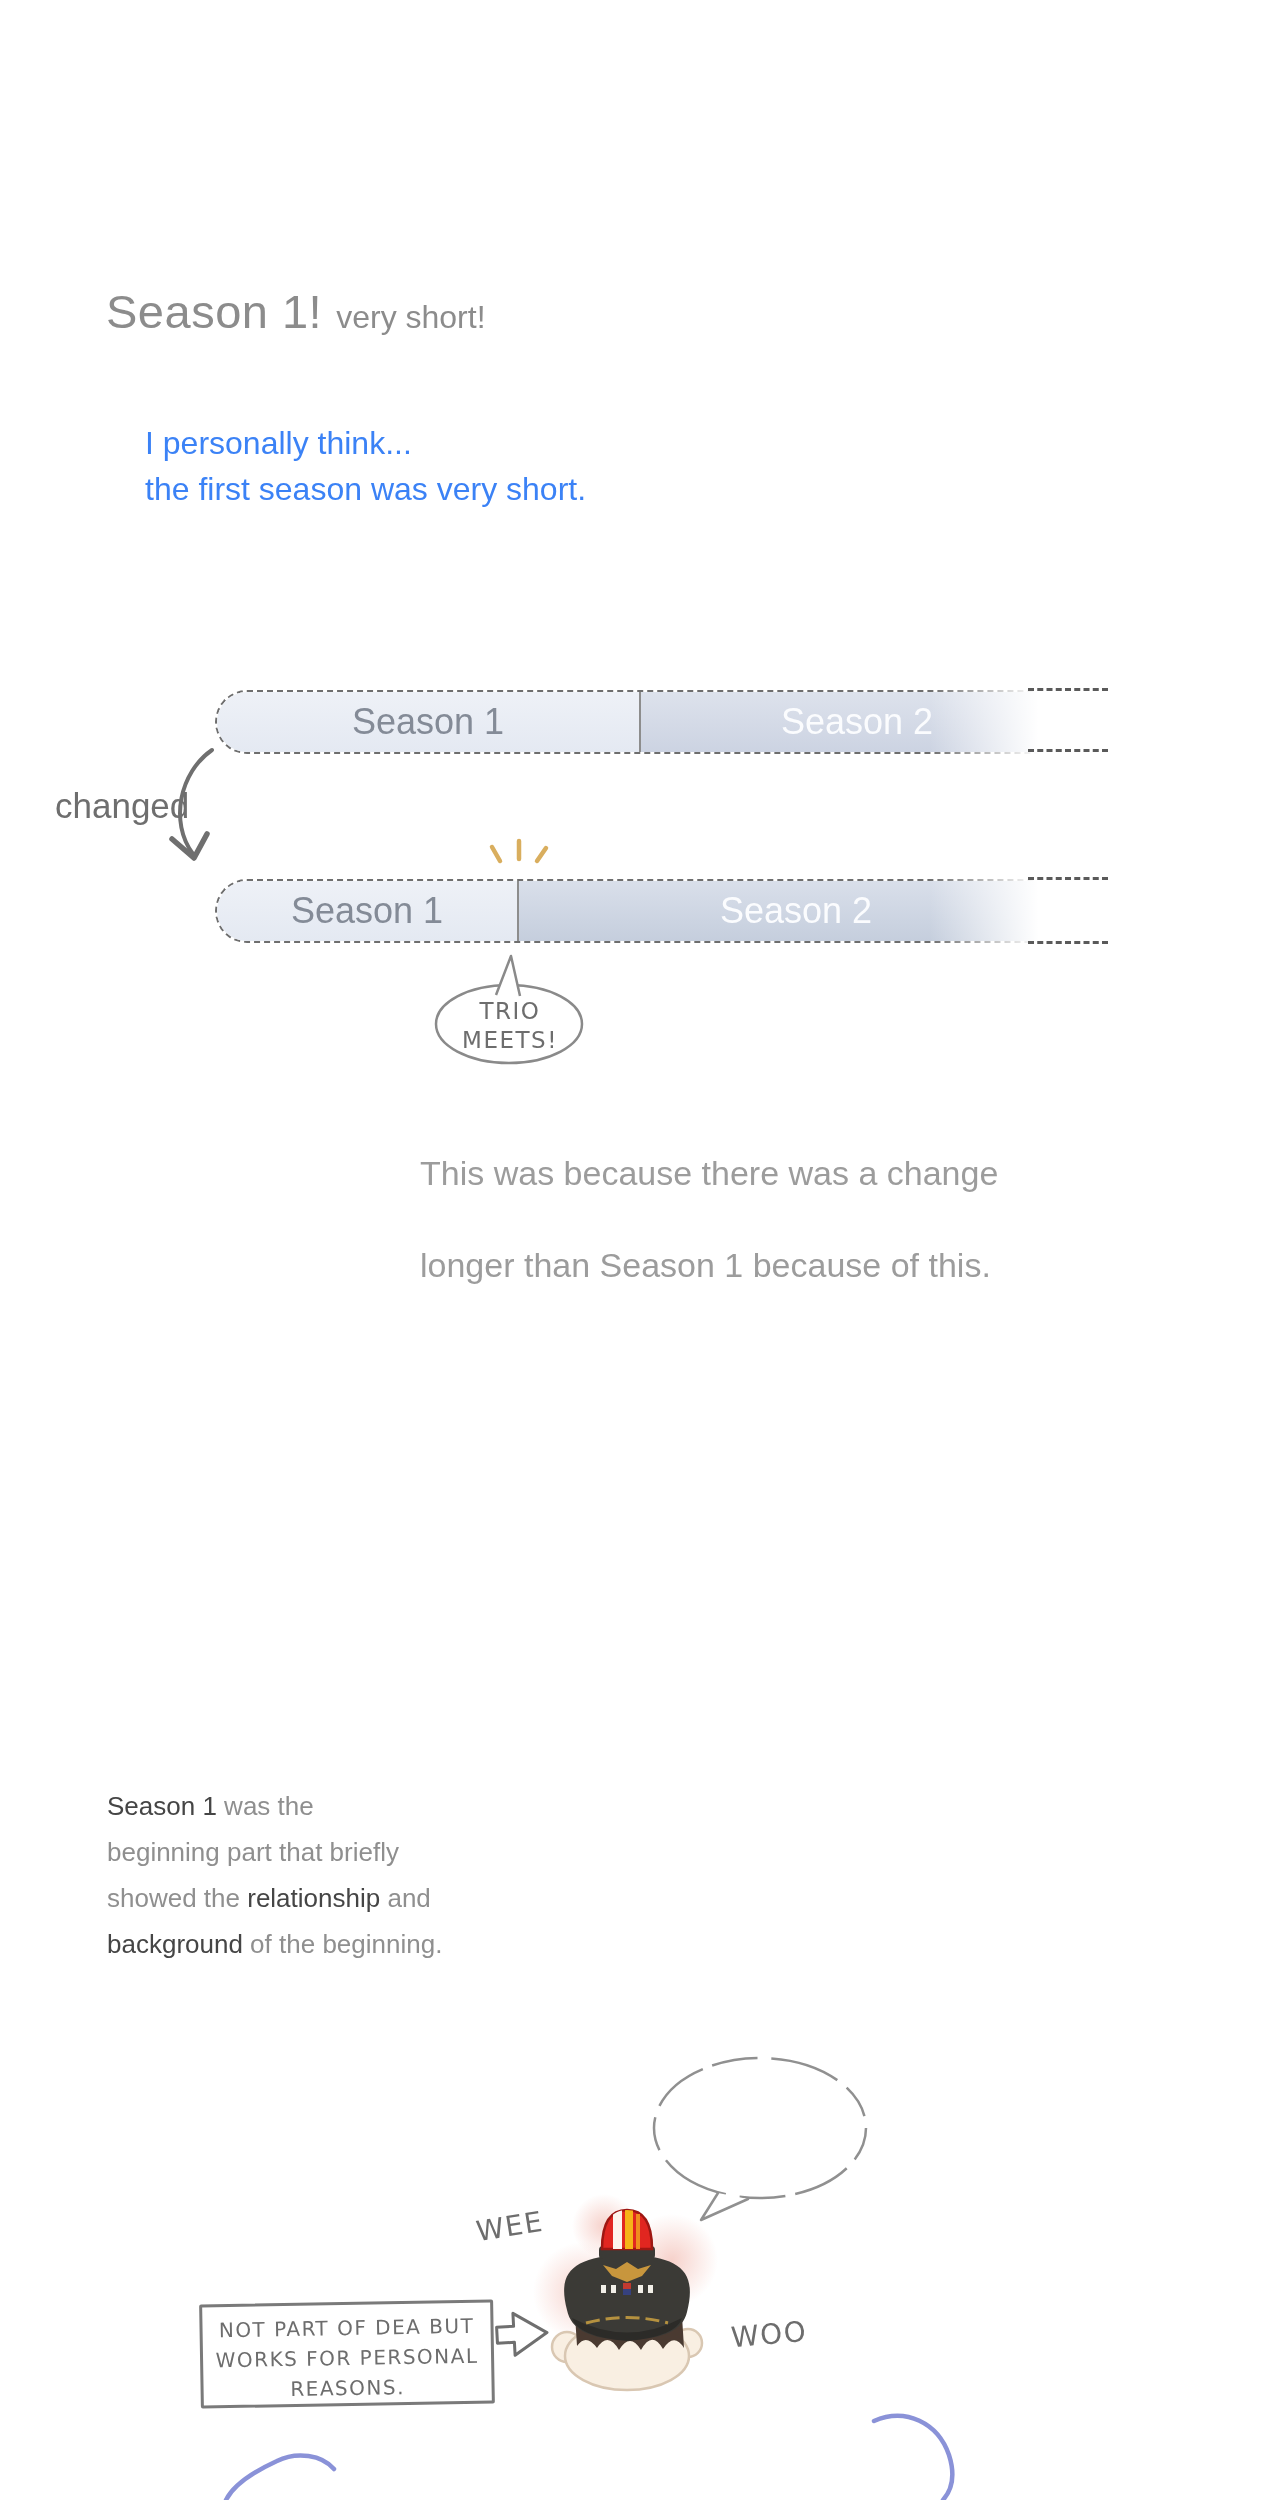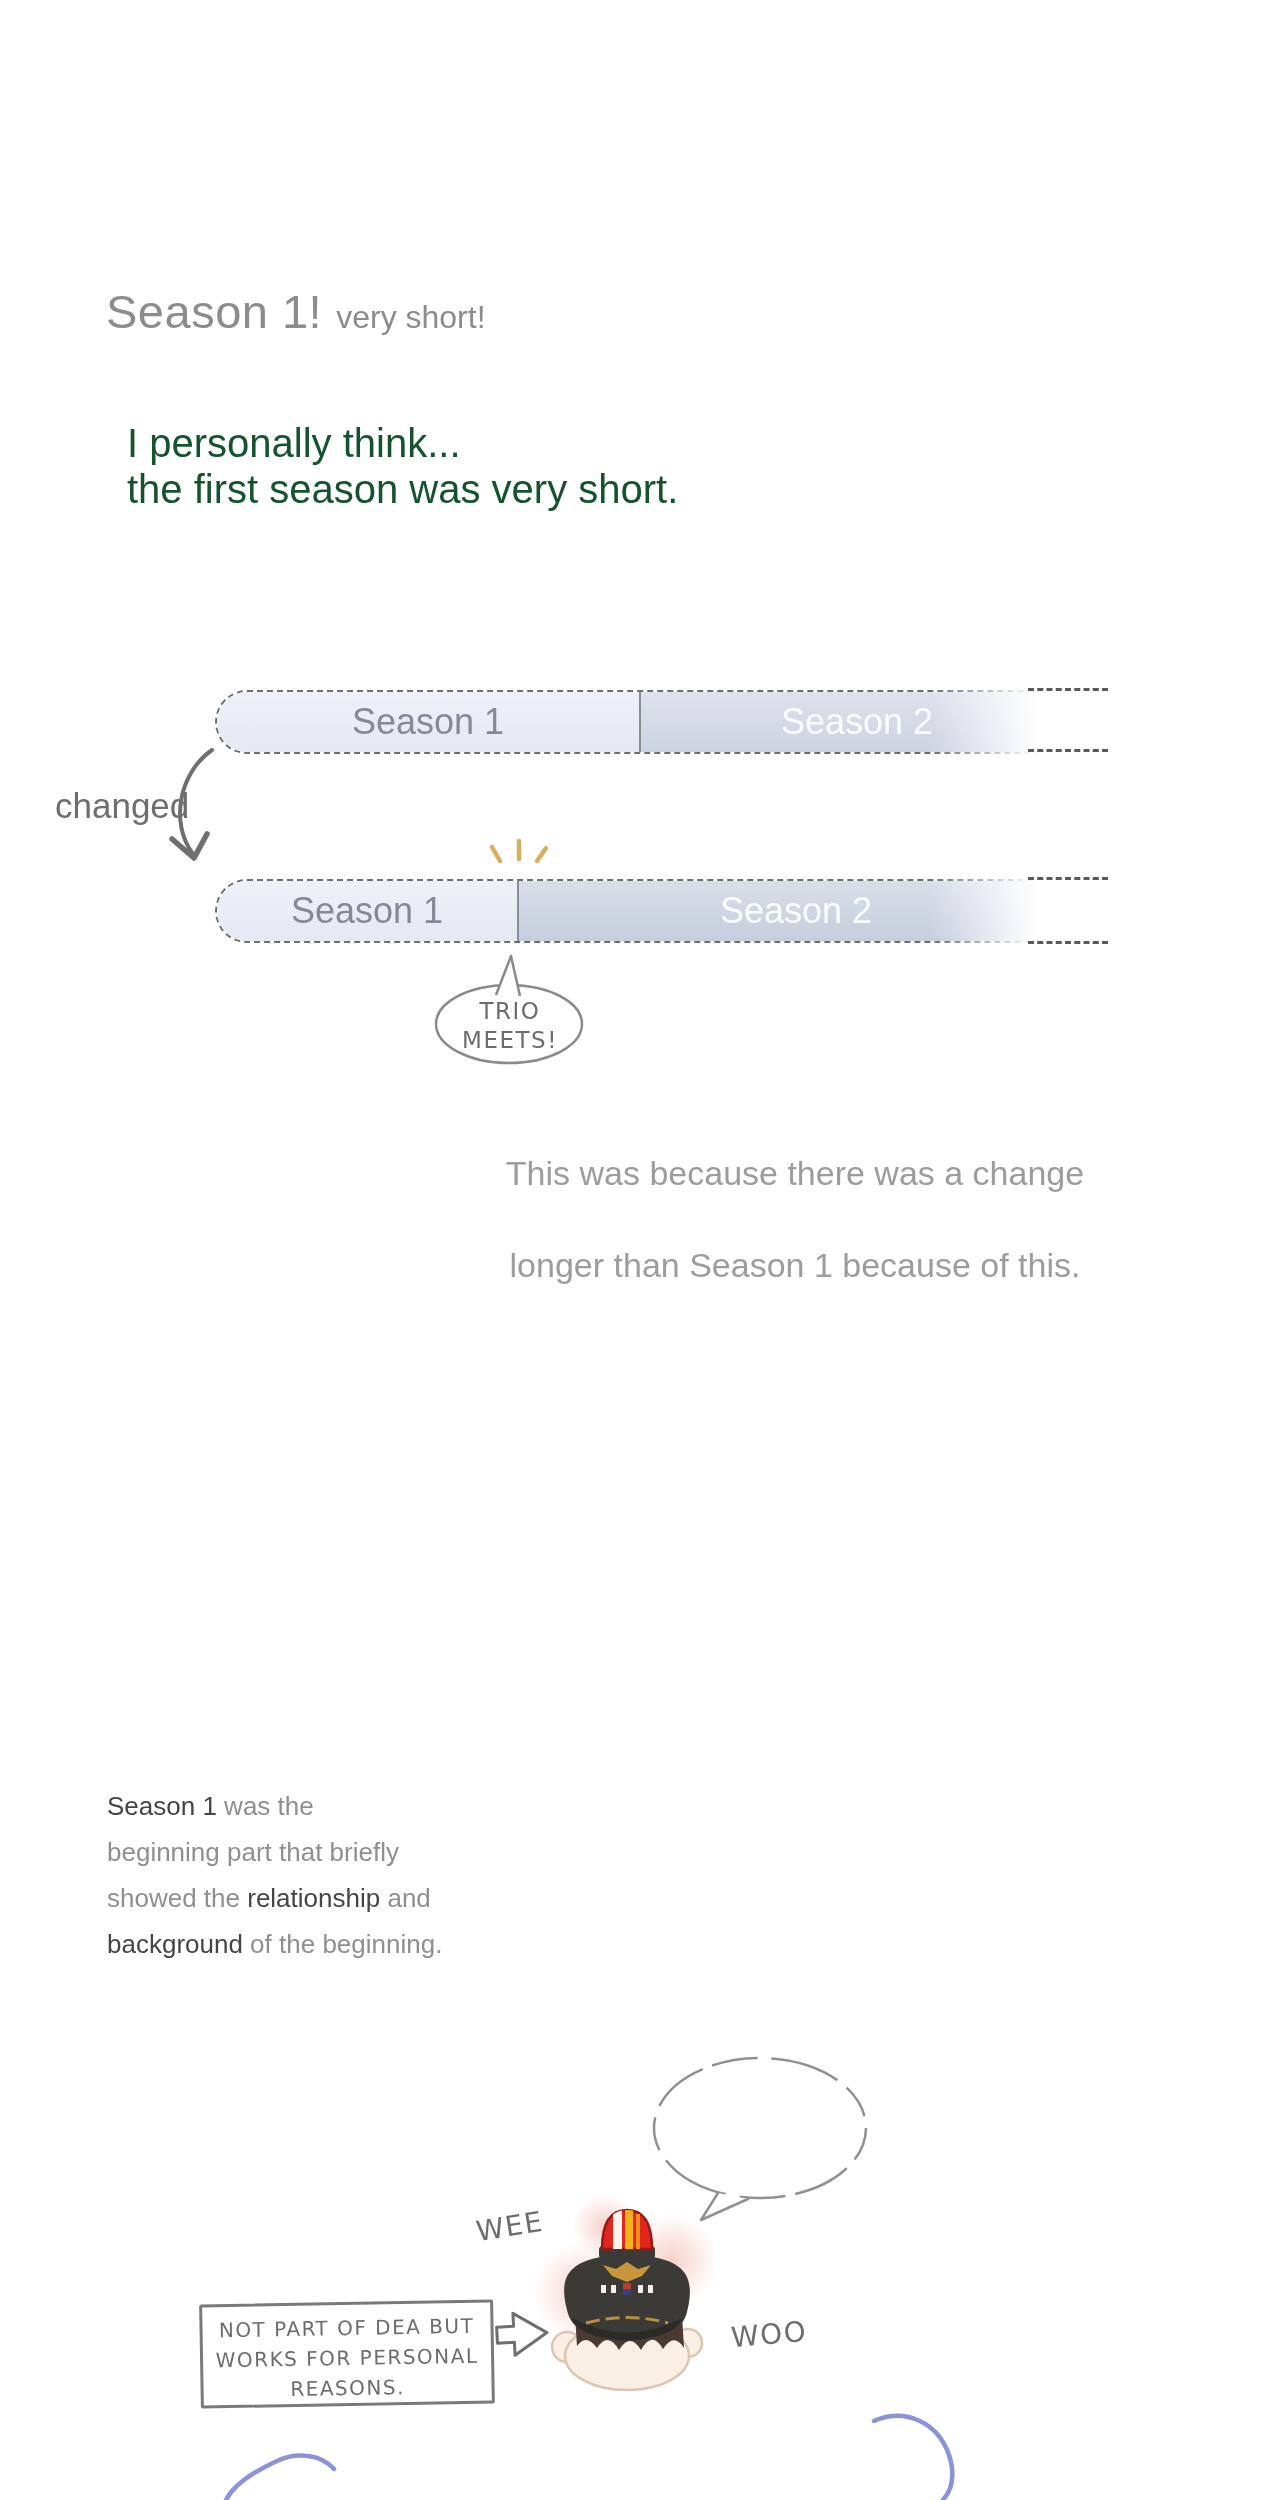--- a/index.html
+++ b/index.html
@@ -8,22 +8,22 @@
     font-family:"Liberation Sans","DejaVu Sans",sans-serif;
   }
   .abs{position:absolute;}
 
   
   .title{left:106px;top:284px;color:#8c8c8c;white-space:nowrap;}
   .title .main{font-size:47px;letter-spacing:.5px;}
   .title .sub{font-size:32px;margin-left:14px;}
 
   
-  .intro{left:127px;top:420px;font-size:40px;line-height:46px;color:#14532d;}
-  .explain{left:420px;top:1150px;width:750px;text-align:center;font-size:34px;line-height:46px;color:#9c9c9c;}
+  .intro{left:145px;top:420px;font-size:32px;line-height:46px;color:#3b82f6;}
+  .explain{left:420px;top:1150px;width:750px;text-align:left;font-size:34px;line-height:46px;color:#9c9c9c;}
   .recap{left:107px;top:1783px;font-size:26px;line-height:46px;color:#8f8f8f;}
   .recap .dark{color:#454545;}
 
   
   .bar{
     box-sizing:border-box;height:64px;width:858px;left:215px;
     border:2.5px dashed #6e6e6e;border-right:none;border-radius:34px 0 0 34px;
     display:flex;overflow:hidden;
   }
   .bar .seg{height:100%;display:flex;align-items:center;justify-content:center;font-size:36px;}

